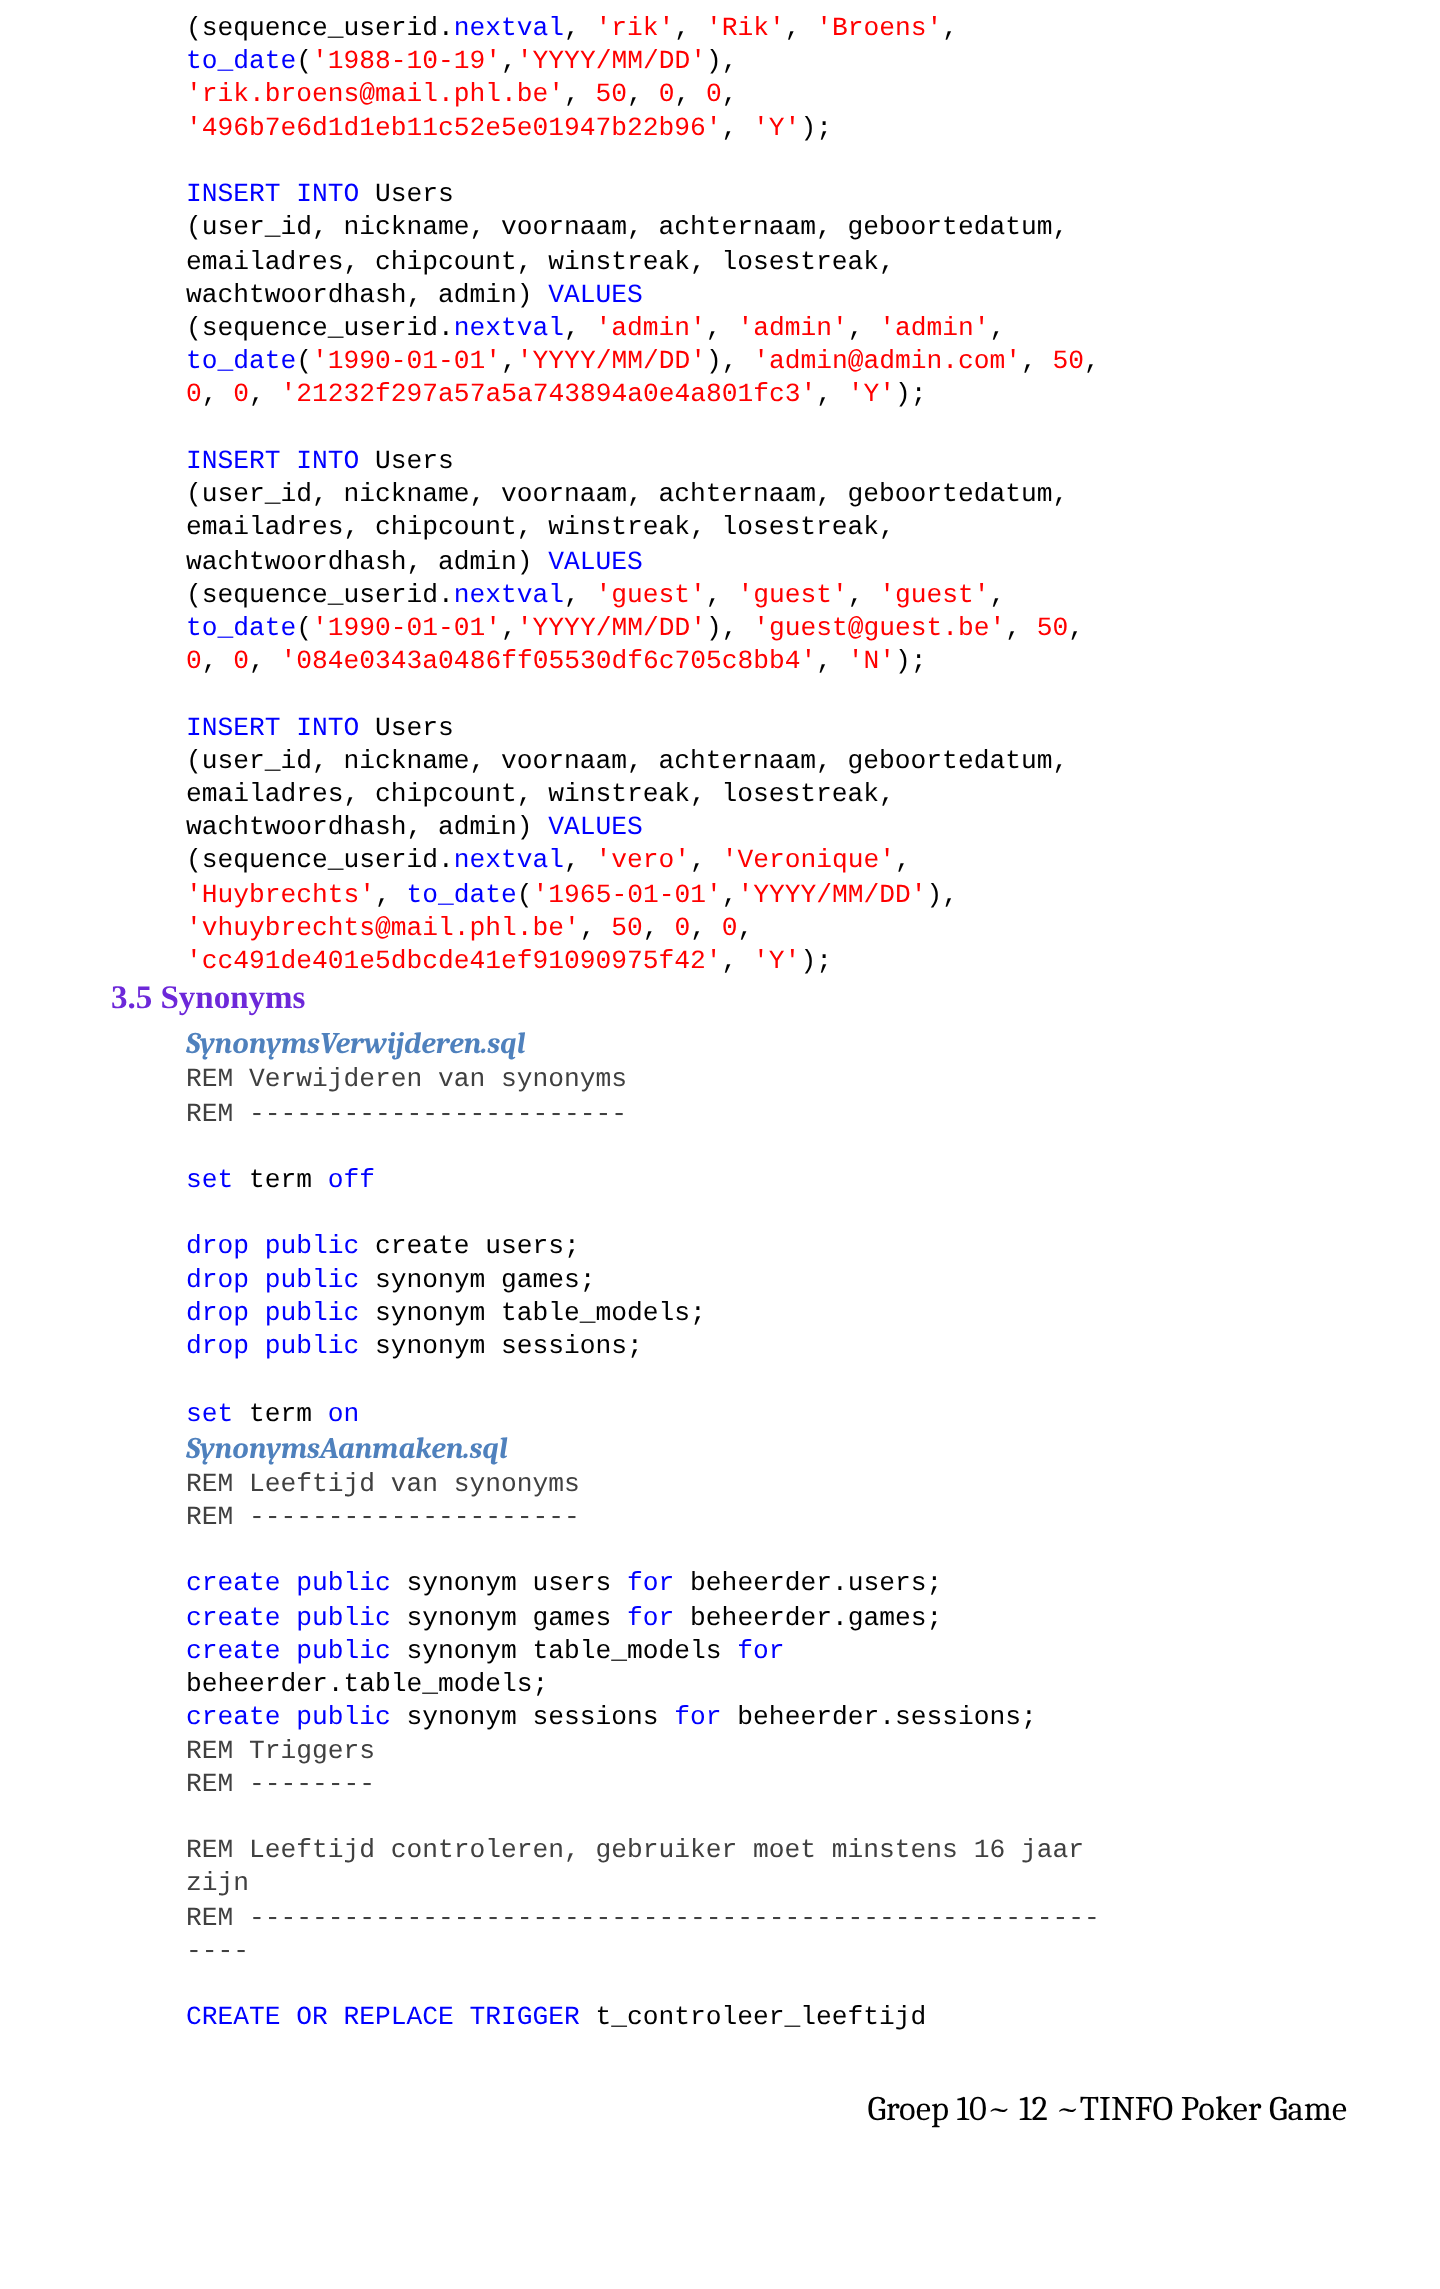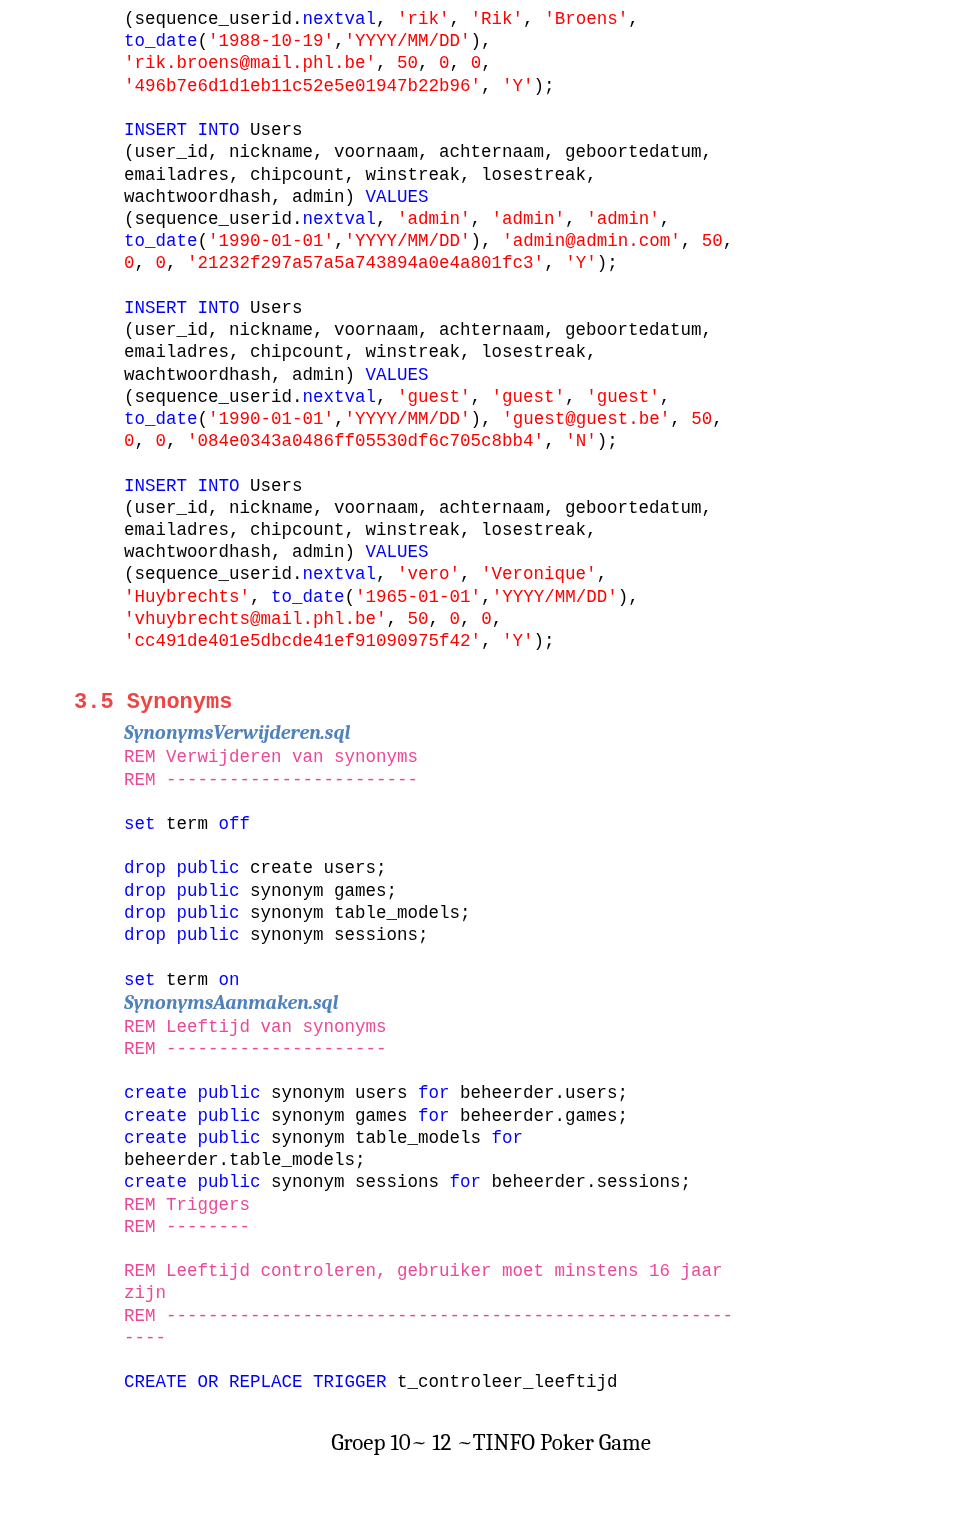--- a/index.html
+++ b/index.html
@@ -16,47 +16,46 @@
     width: 804px;
   }
   .code {
     font-family: "Courier New", monospace;
     font-size: 17.5px;
     line-height: 1.27;
     white-space: pre-wrap;
     word-wrap: break-word;
   }
   .heading {
-    font-family: Liberation Mono, monospace;
-    color: #ef4444;
+    font-family: Liberation Serif, serif;
+    color: #6d28d9;
     font-weight: bold;
-    margin-top: 38px;
     margin-bottom: 6px;
   }
   .h35, .h36 {
     margin-left: -50px;
     font-size: 22px;
   }
   .filehead {
     font-family: Cambria, Georgia, "Times New Roman", serif;
     color: #4f81bd;
     font-weight: bold;
     font-style: italic;
     font-size: 20px;
     margin-bottom: 2px;
   }
   .filehead.first {
     margin-top: 4px;
   }
   .blue   { color: #0000ff; }
   .red    { color: #ff0000; }
-  .gray   { color: #ec4899; }
+  .gray   { color: #404040; }
   .footer {
     display: flex;
-    justify-content: center;
+    justify-content: flex-end;
     font-size: 23px;
     padding: 14px 62px 10px 84px;
     box-sizing: border-box;
     font-family: Cambria, Georgia, "Times New Roman", serif;
   }
 </style>
 </head>
 <body>
 
 <div class="page">

